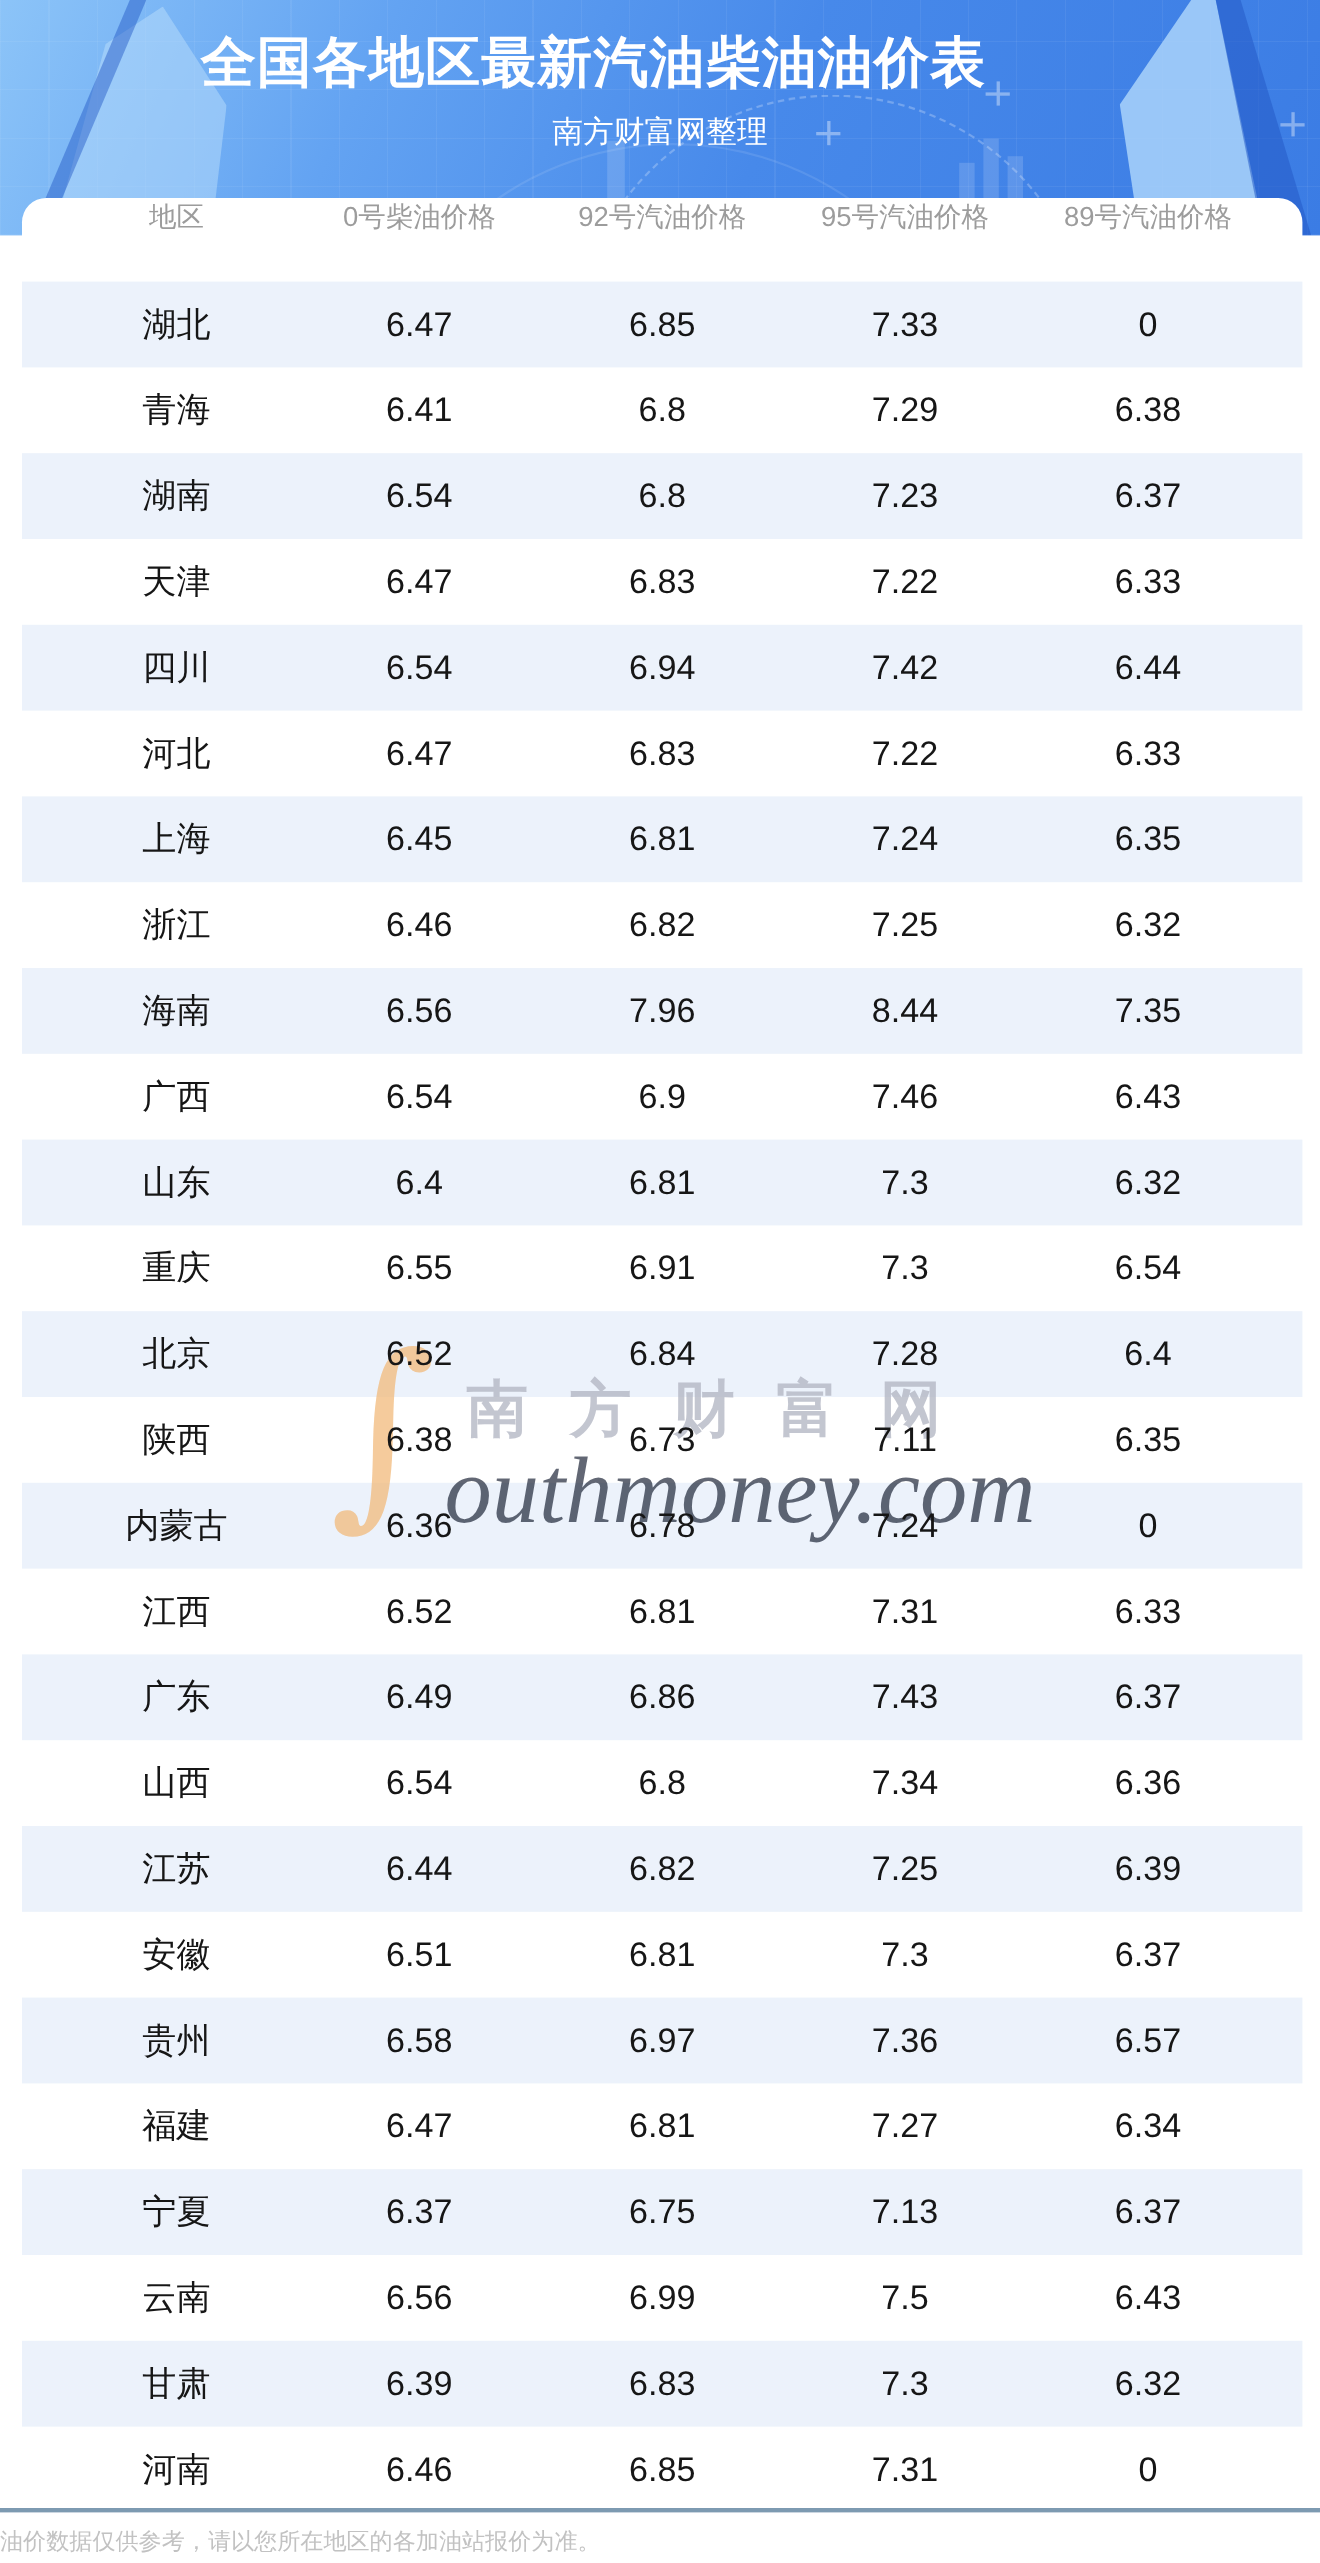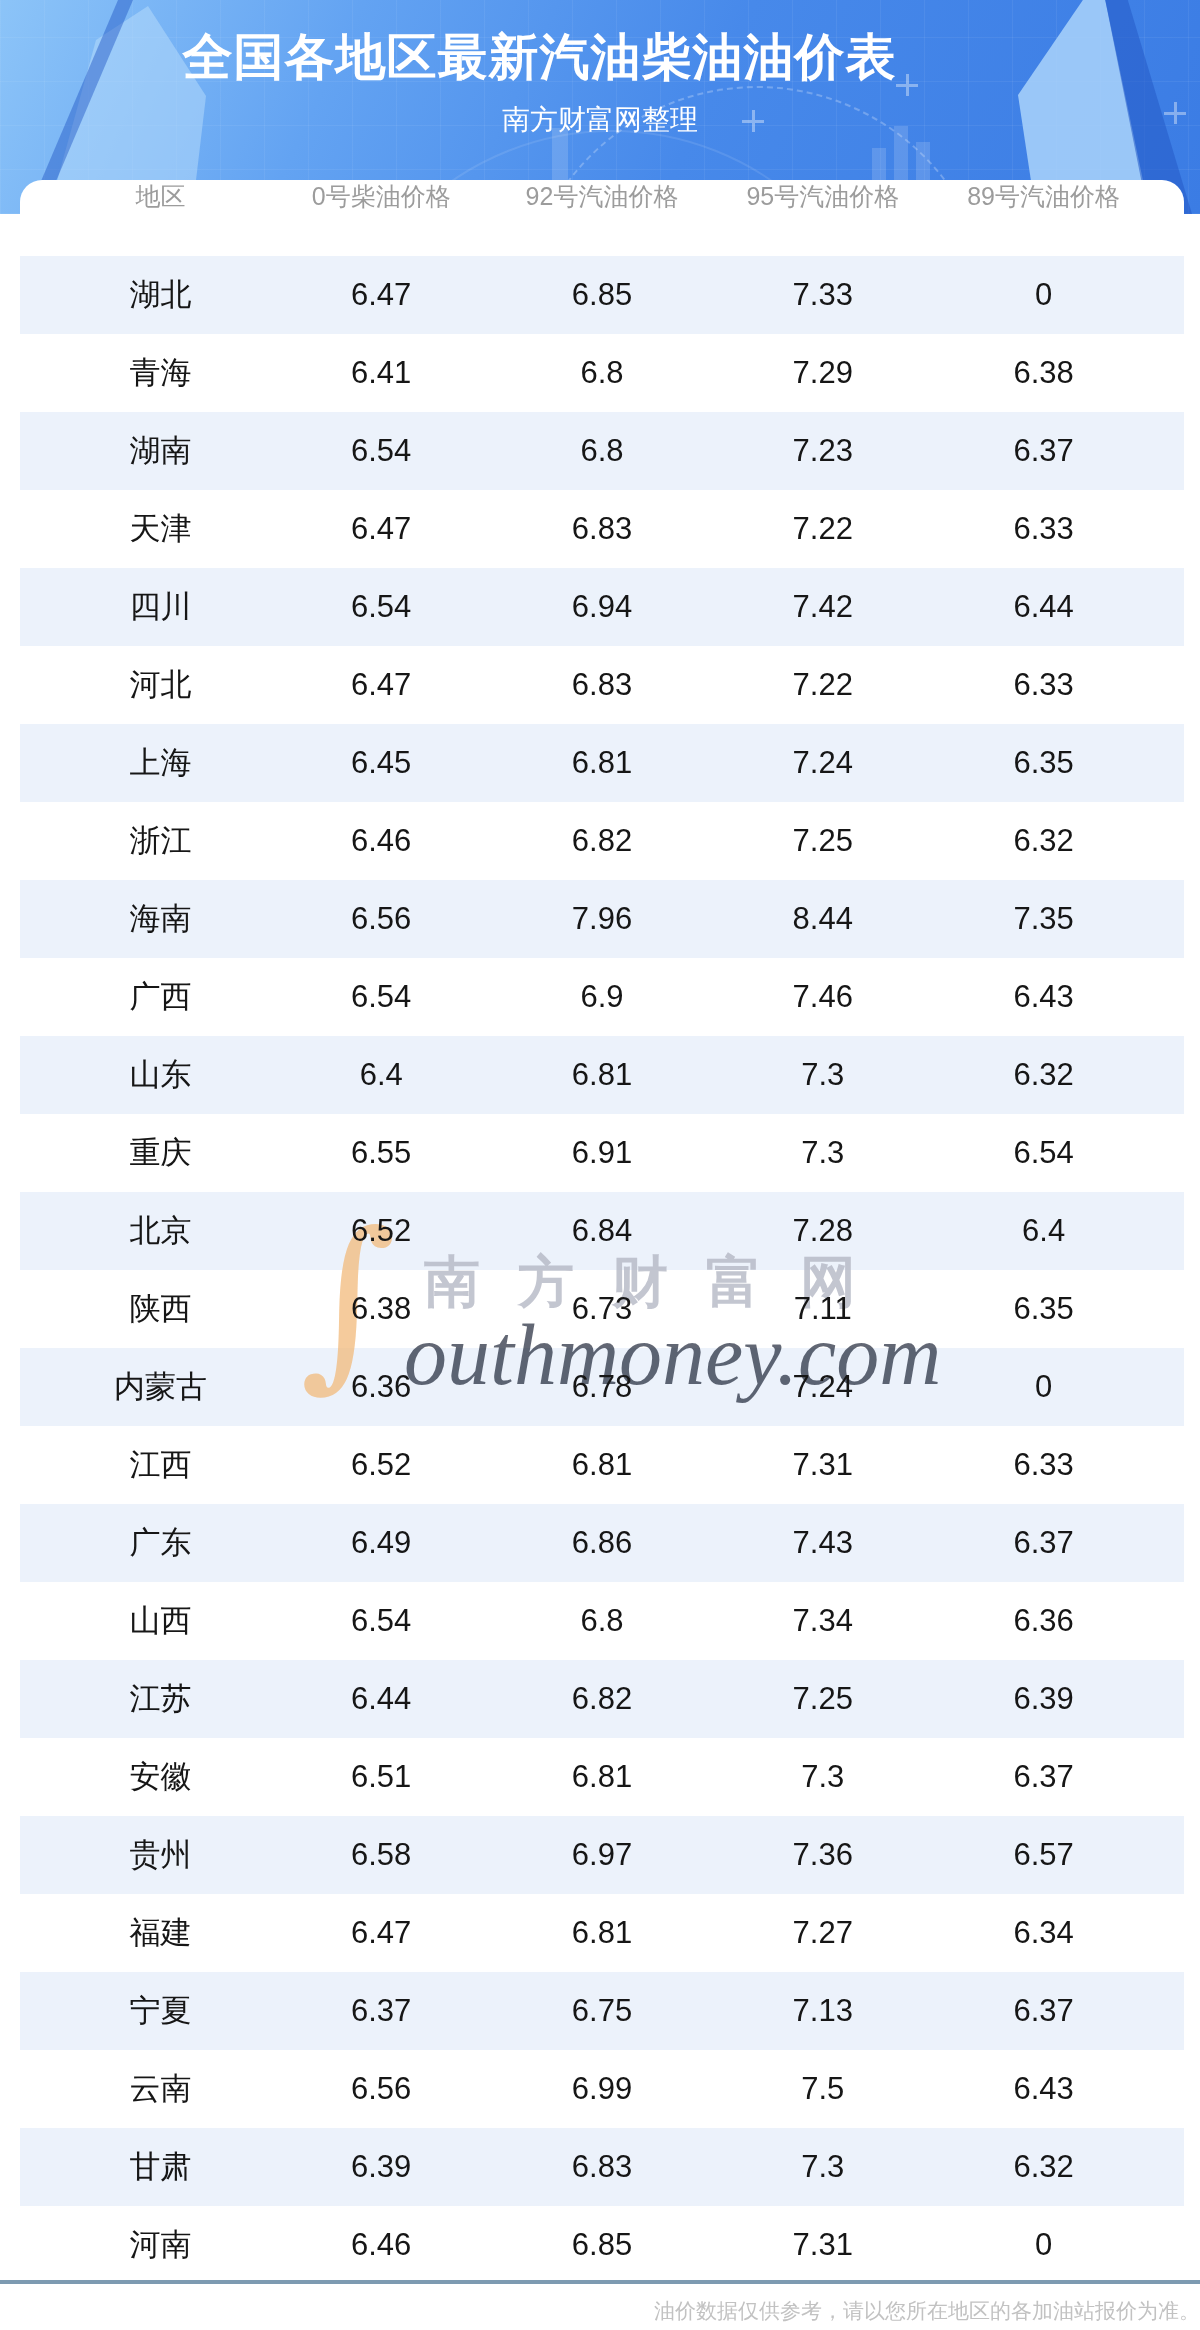--- a/index.html
+++ b/index.html
@@ -57,21 +57,21 @@
   .watermark{position:absolute;left:0;top:0;width:1200px;height:2330px;z-index:2;pointer-events:none;}
   .wm-swoosh{position:absolute;left:300px;top:1208px;font-family:"DejaVu Serif","Liberation Serif",serif;
       font-style:italic;font-size:185px;line-height:1;color:#f2b877;opacity:.72;}
   .wm-cn{position:absolute;left:424px;top:1254px;font-family:"Liberation Serif","DejaVu Serif",serif;
       font-weight:700;font-size:56px;line-height:1;letter-spacing:38px;color:#b5b8c5;opacity:.80;}
   .wm-en{position:absolute;left:404px;top:1312px;font-family:"Liberation Serif","DejaVu Serif",serif;
       font-style:italic;font-size:86px;line-height:1;color:#0f172a;opacity:.65;}
 
   
   .divider{position:absolute;left:0;top:2280px;width:1200px;height:4px;background:#7d9ab1;z-index:4;}
-  .footer-note{position:absolute;left:0;top:2296px;width:1200px;text-align:right;
+  .footer-note{position:absolute;left:0;top:2296px;width:1200px;text-align:left;
       font-size:21px;line-height:30px;color:#c2c2c2;z-index:4;}
 </style>
 </head>
 <body>
 
 <div class="page">
 
   <div class="hero">
     <div class="deco deco-grid"></div>
     <div class="deco-arc2"></div>

